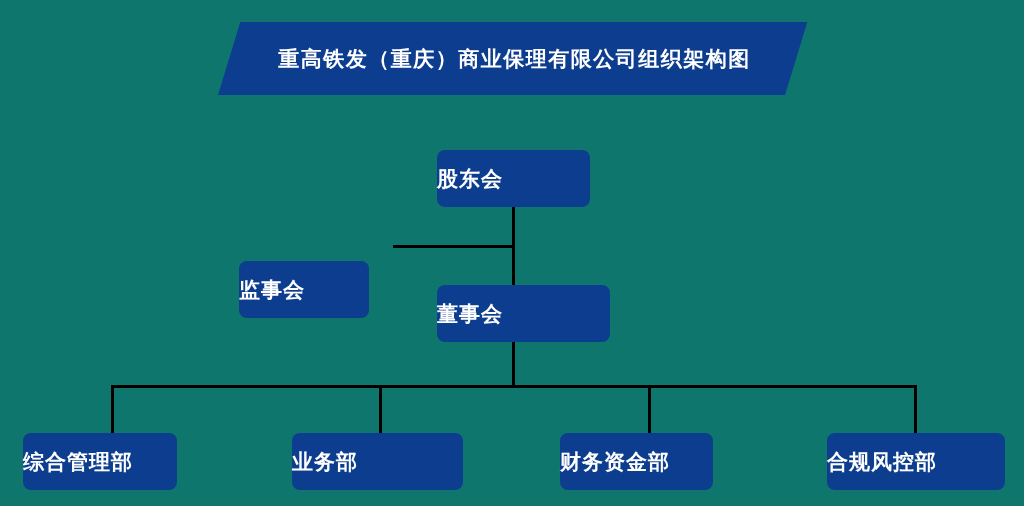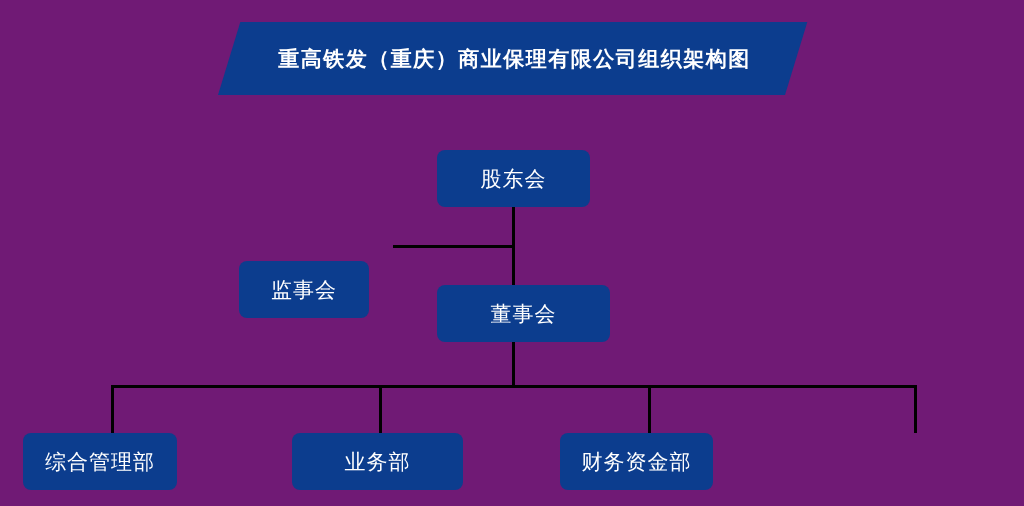--- a/index.html
+++ b/index.html
@@ -3,21 +3,21 @@
 <meta charset="utf-8">
 <style>
   * { margin: 0; padding: 0; box-sizing: border-box; }
   html, body { background: #ffffff; }
   body { font-family: "Liberation Sans", "DejaVu Sans", sans-serif; }
 
   .canvas {
     position: relative;
     width: 1024px;
     height: 506px;
-    background: #701a75;
+    background: #0f766e;
     overflow: hidden;
   }
 
   
   .banner {
     position: absolute;
     left: 218px;
     top: 22px;
     width: 567px;
     height: 73px;
@@ -43,24 +43,23 @@
   }
 
   
   .node {
     position: absolute;
     height: 57px;
     background: #0c3d8e;
     border-radius: 8px;
     display: flex;
     align-items: center;
-    justify-content: center;
     color: #ffffff;
     font-size: 21px;
-    font-weight: normal;
+    font-weight: bold;
     letter-spacing: 1px;
     white-space: nowrap;
     z-index: 2;
   }
   .node-shareholders { left: 437px; top: 150px; width: 153px; }
   .node-supervisory  { left: 239px; top: 217px; width: 130px; margin-top: 44px; }
   .node-board        { left: 437px; top: 285px; width: 173px; }
   .node-dept-general    { left: 23px;  top: 433px; width: 154px; }
   .node-dept-business   { left: 292px; top: 433px; width: 171px; }
   .node-dept-finance    { left: 560px; top: 433px; width: 153px; }
@@ -117,14 +116,17 @@
   </div>
 
   <div class="node node-dept-business">
     <span>业务部</span>
   </div>
 
   <div class="node node-dept-finance">
     <span>财务资金部</span>
   </div>
 
+  <div class="node node-dept-compliance">
+    <span>合规风控部</span>
+  </div>
 
 </div>
 
 </body></html>

